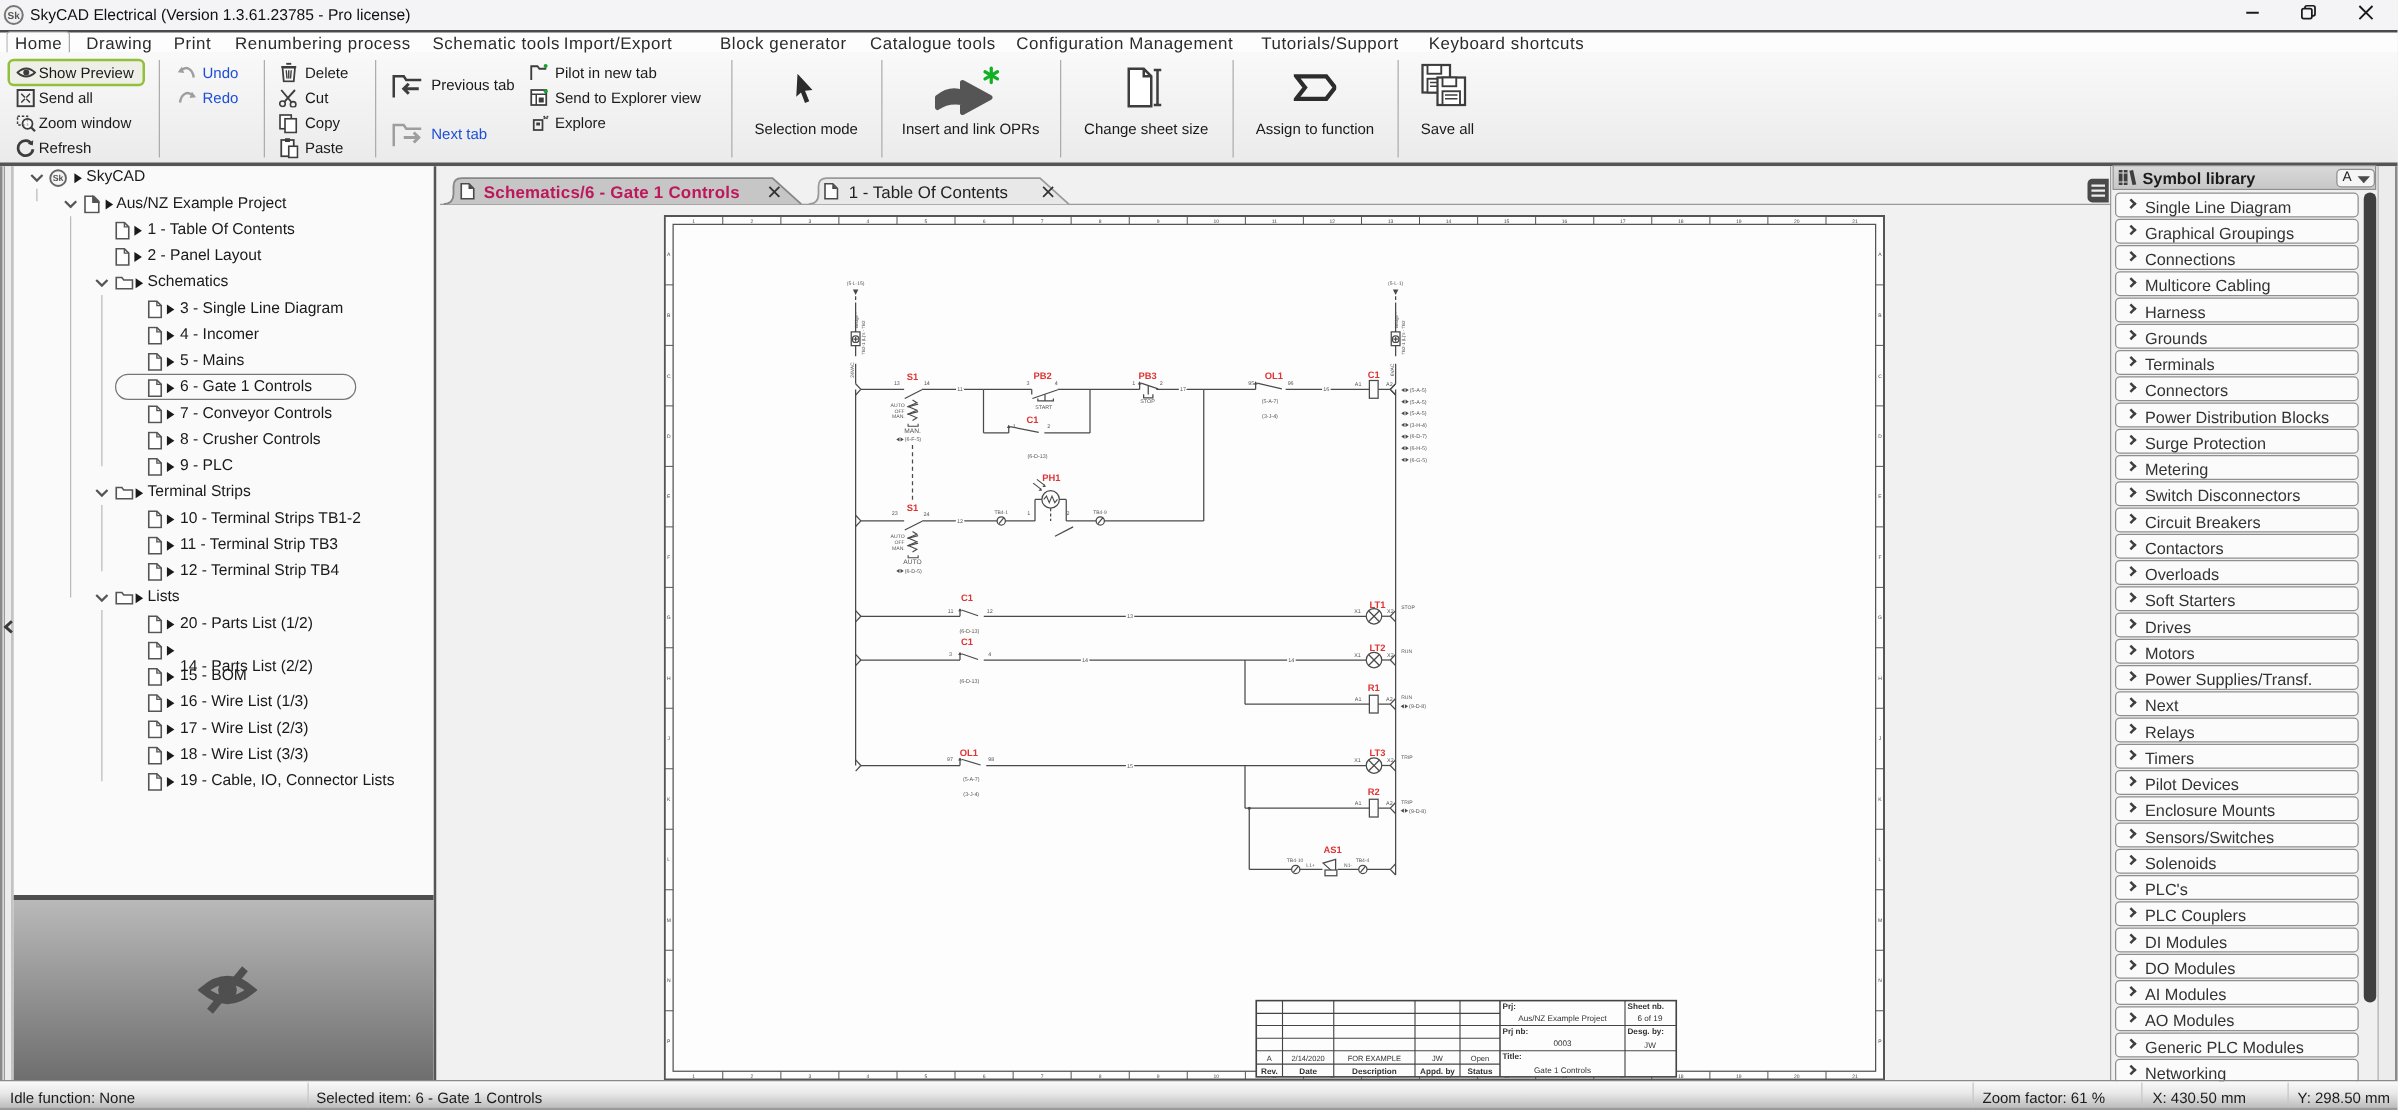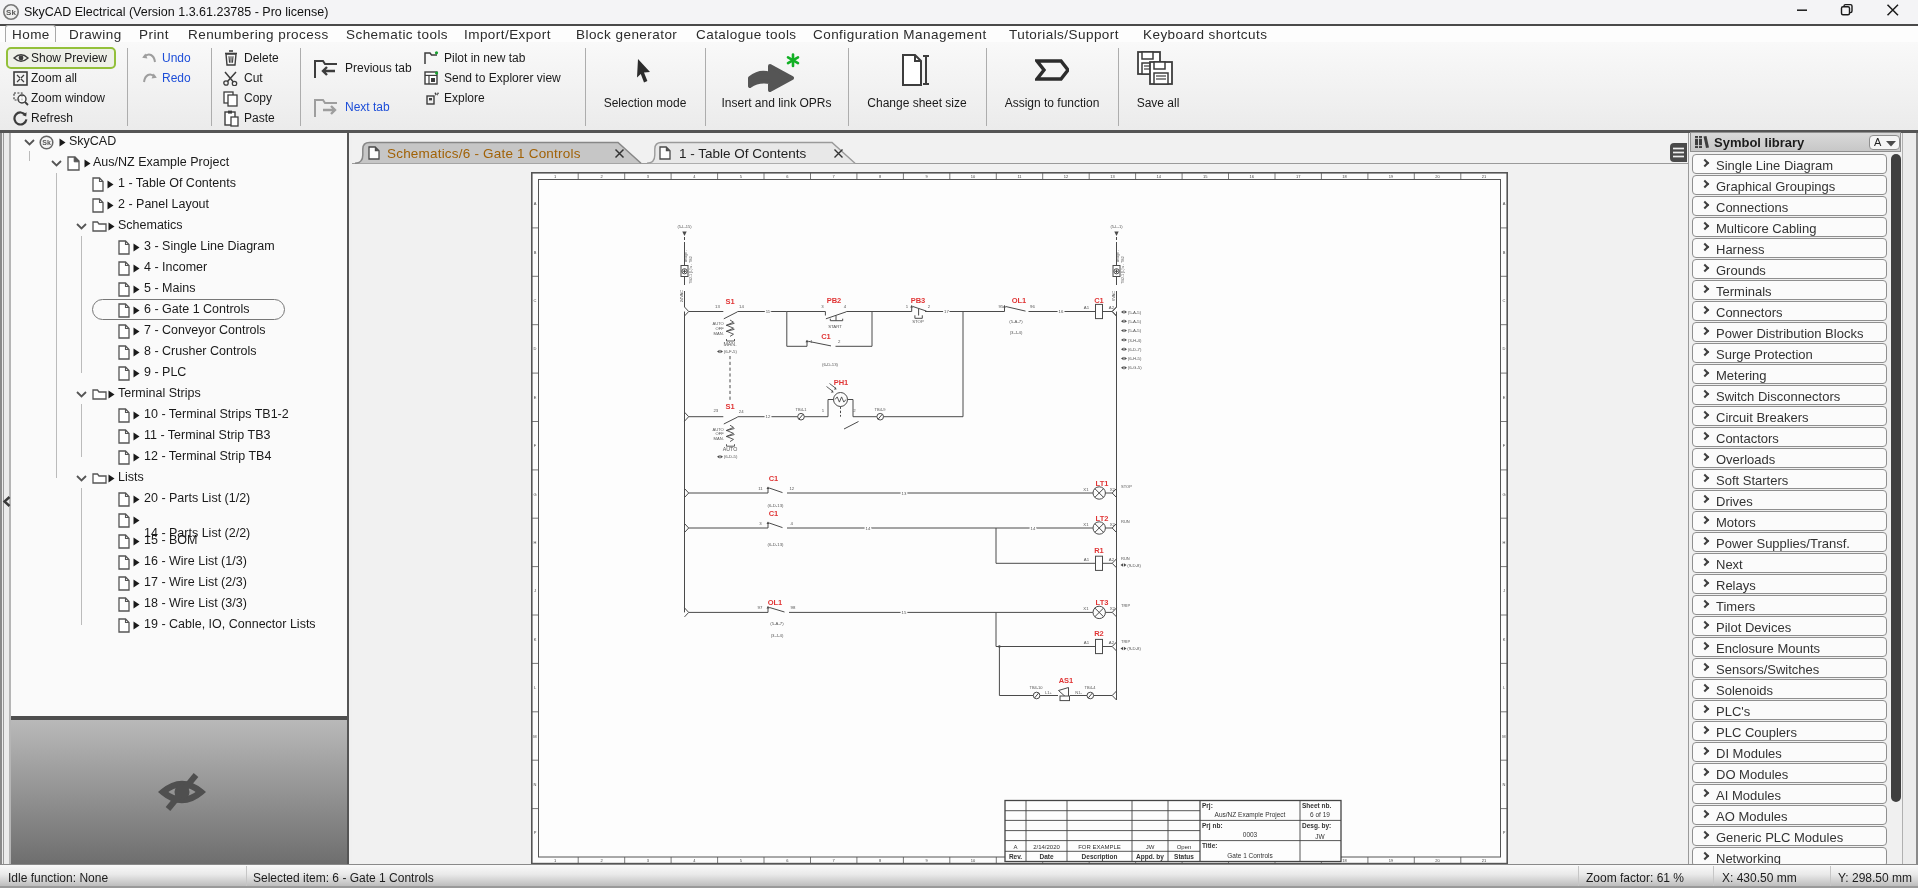--- a/index.html
+++ b/index.html
@@ -48,21 +48,21 @@
     <path d="M97.5 4.8 L108 15.3 M108 4.8 L97.5 15.3" stroke="#1a1a1a" stroke-width="1.5"></path>
   </svg>
 </div>
 <div id="homebox"></div>
 <div id="menubar"></div>
 <div class="mitem" style="left:12px">Home</div>
 <div class="mitem" style="left:69px">Drawing</div>
 <div class="mitem" style="left:139px">Print</div>
 <div class="mitem" style="left:188px">Renumbering process</div>
 <div class="mitem" style="left:346px">Schematic tools</div>
-<div class="mitem" style="left:464px">Import/Export</div>
+<div class="mitem" style="left:451px">Import/Export</div>
 <div class="mitem" style="left:576px">Block generator</div>
 <div class="mitem" style="left:696px">Catalogue tools</div>
 <div class="mitem" style="left:813px">Configuration Management</div>
 <div class="mitem" style="left:1009px">Tutorials/Support</div>
 <div class="mitem" style="left:1143px">Keyboard shortcuts</div>
 <div id="ribbon"></div>
 <div id="showprev"></div>
 <div id="ribbonline"></div>
 
 <div class="sep" style="left:127px"></div>
@@ -76,21 +76,21 @@
 
 <svg class="abs" style="left:13px;top:51px" width="16" height="14" viewBox="0 0 16 14">
     <path d="M1 7 Q8 0.5 15 7 Q8 13.5 1 7 Z" fill="none" stroke="#3d3d3d" stroke-width="1.5"></path>
     <circle cx="8" cy="7" r="2.4" fill="#3d3d3d"></circle>
   </svg>
 <div class="rlabel" style="left:31px;top:51px">Show Preview</div>
 <svg class="abs" style="left:13px;top:71px" width="15" height="15" viewBox="0 0 15 15">
     <rect x="1" y="1" width="13" height="13" fill="none" stroke="#3d3d3d" stroke-width="1.6"></rect>
     <path d="M4 4 L7 7 M11 4 L8 7 M4 11 L7 8 M11 11 L8 8" stroke="#3d3d3d" stroke-width="1.2"></path>
   </svg>
-<div class="rlabel" style="left:31px;top:71px">Zoom all</div>
+<div class="rlabel" style="left:31px;top:71px">Send all</div>
 <svg class="abs" style="left:13px;top:91px" width="16" height="15" viewBox="0 0 16 15">
     <rect x="1" y="2" width="8" height="7" fill="none" stroke="#3d3d3d" stroke-width="1.2" stroke-dasharray="2 1.4"></rect>
     <circle cx="9" cy="8" r="4" fill="#fff" fill-opacity="0.6" stroke="#3d3d3d" stroke-width="1.4"></circle>
     <line x1="12" y1="11" x2="15" y2="14" stroke="#3d3d3d" stroke-width="1.8"></line>
   </svg>
 <div class="rlabel" style="left:31px;top:91px">Zoom window</div>
 <svg class="abs" style="left:13px;top:111px" width="15" height="15" viewBox="0 0 15 15">
     <path d="M12.5 4.2 A6 6 0 1 0 13.4 8.4" fill="none" stroke="#3d3d3d" stroke-width="2.2"></path>
     <path d="M13.6 1.2 L13.2 5.4 L9.2 4.0 Z" fill="#3d3d3d"></path>
   </svg>
@@ -437,21 +437,21 @@
 <div id="rightpanel"></div>
 
 <div class="abs" style="left:352px;top:163px;width:1336px;height:1px;background:#9a9a9a"></div>
 <svg class="abs" style="left:354px;top:141px" width="292" height="23" viewBox="0 0 292 23">
     <path d="M1 22.3 Q8.8 22 8.8 14 L8.8 8 Q8.8 1.5 15.5 1.5 L264 1.5 L287 22.3" fill="#c6c6c6" stroke="#878787" stroke-width="1.5"></path>
   </svg>
 <svg class="abs" style="left:368px;top:146px" width="12" height="14" viewBox="0 0 12 14">
     <path d="M1 1 L7.2 1 L11 4.8 L11 13 L1 13 Z" fill="#fcfcfc" stroke="#4a4a4a" stroke-width="1.3"></path>
     <path d="M6.8 1.2 L6.8 5.2 L10.8 5.2 Z" fill="#4a4a4a"></path>
   </svg>
-<div class="abs" style="left:387px;top:146px;font-size:13.5px;font-weight:normal;color:#a16207;letter-spacing:0.2px">Schematics/6 - Gate 1 Controls</div>
+<div class="abs" style="left:387px;top:146px;font-size:13.5px;font-weight:bold;color:#be185d;letter-spacing:0.2px">Schematics/6 - Gate 1 Controls</div>
 <svg class="abs" style="left:614px;top:148px" width="11" height="11" viewBox="0 0 11 11">
     <path d="M1.5 1.5 L9.5 9.5 M9.5 1.5 L1.5 9.5" stroke="#333" stroke-width="1.5"></path>
   </svg>
 <svg class="abs" style="left:646px;top:141px" width="212" height="23" viewBox="0 0 212 23">
     <path d="M1 22.3 Q8.8 22 8.8 14 L8.8 8 Q8.8 1.5 15.5 1.5 L186 1.5 L209 22.3" fill="#e8e8e8" stroke="#9a9a9a" stroke-width="1.4"></path>
   </svg>
 <svg class="abs" style="left:659px;top:146px" width="12" height="14" viewBox="0 0 12 14">
     <path d="M1 1 L7.2 1 L11 4.8 L11 13 L1 13 Z" fill="#fcfcfc" stroke="#4a4a4a" stroke-width="1.3"></path>
     <path d="M6.8 1.2 L6.8 5.2 L10.8 5.2 Z" fill="#4a4a4a"></path>
   </svg>

